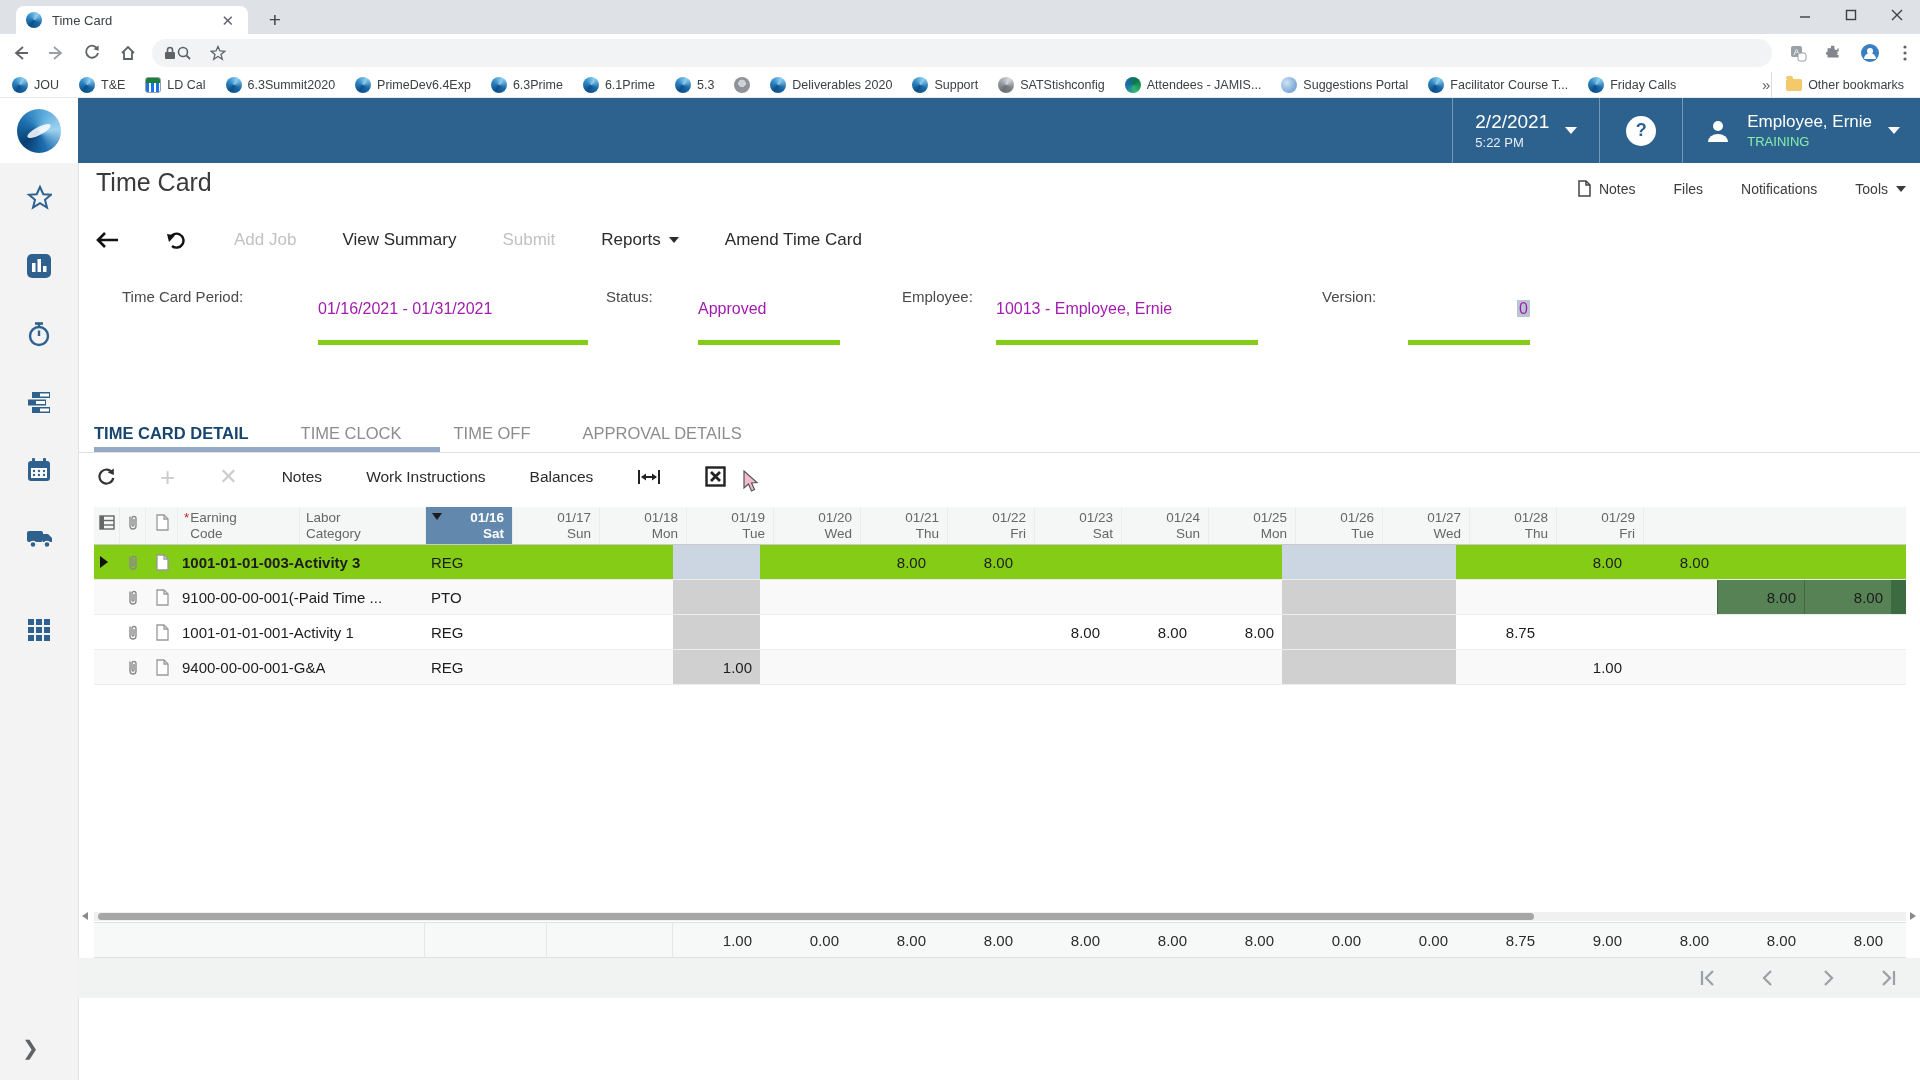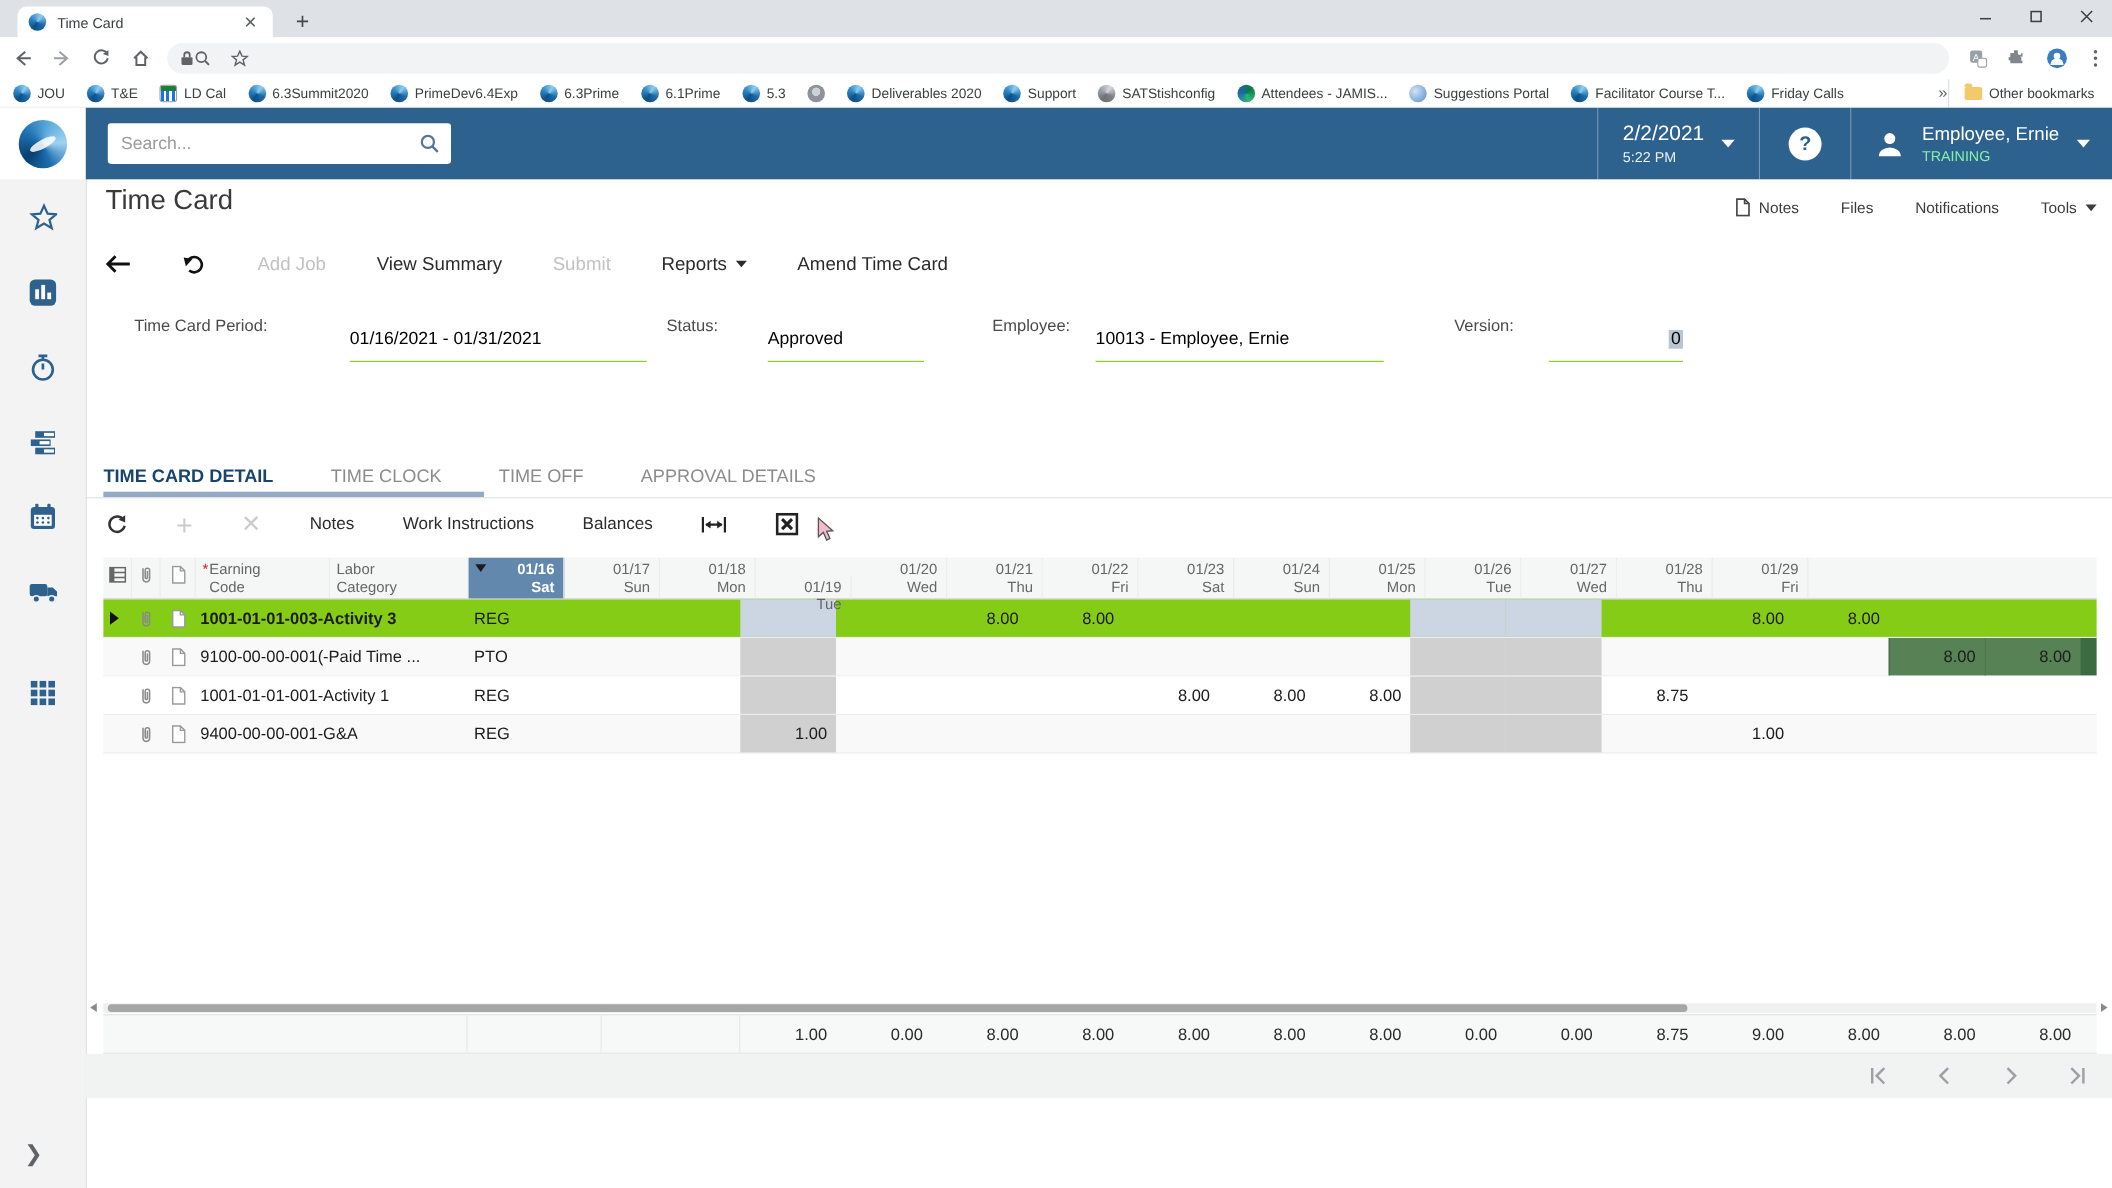--- a/index.html
+++ b/index.html
@@ -73,21 +73,21 @@
   #title-links{right:14px;top:180px;display:flex;align-items:center;font-size:14px;color:#3c3c3c}
   .tlink{margin-left:38px;display:flex;align-items:center}
   .caret-d{width:0;height:0;border-left:5px solid transparent;border-right:5px solid transparent;border-top:6px solid #3c3c3c;margin-left:8px}
 
   #cmdbar{left:96px;top:230px;display:flex;align-items:center;font-size:17px}
   .cmd{margin-right:46px;color:#2b2b2b;white-space:nowrap;display:flex;align-items:center}
   .cmd.disabled{color:#c2c2c2}
 
   .field{position:absolute;top:288px;font-size:15px}
   .flabel{color:#4a4a4a}
-  .fval{position:absolute;top:300px;border-bottom:1px solid #84cc16;padding-bottom:10px;color:#000000;white-space:nowrap}
+  .fval{position:absolute;top:300px;border-bottom:5px solid #84cc16;padding-bottom:22px;color:#a21caf;white-space:nowrap}
   .hl0{background:#b9c6d2;padding:0 2px}
 
   #tabs{left:94px;top:424px;display:flex;font-size:16.5px}
   .tab-item{margin-right:52px;color:#8c8c8c;white-space:nowrap}
   .tab-item.active{color:#17456e;font-weight:bold}
   #tab-underline{left:94px;top:447px;width:346px;height:5px;background:#93a9c4}
   #tabs-border{left:78px;top:452px;width:1842px;height:1px;background:#e0e0e0}
 
   #gridbar{left:96px;top:466px;display:flex;align-items:center;font-size:15.5px;color:#2b2b2b}
   .gb-item{margin-right:44px;display:flex;align-items:center}
@@ -369,27 +369,20 @@
         <rect x="17" y="9" width="6" height="6"></rect>
         <rect x="1" y="17" width="6" height="6"></rect>
         <rect x="9" y="17" width="6" height="6"></rect>
         <rect x="17" y="17" width="6" height="6"></rect>
       </g>
     </svg>
 </div>
 <div class="abs" id="side-expand">❯</div>
 
 <div class="abs" id="topbar">
-  <div id="searchbox">
-    <input placeholder="Search..." style="">
-    <svg width="19" height="19">
-        <circle cx="8" cy="8" r="5.5" fill="none" stroke="#55759a" stroke-width="2"></circle>
-        <line x1="12.2" y1="12.2" x2="17" y2="17" stroke="#55759a" stroke-width="2.2"></line>
-      </svg>
-  </div>
   <div id="topbar-right">
     <div class="tb-div"></div>
     <div id="datetime">
       <div>
         <div id="date-txt">2/2/2021</div>
         <div id="time-txt">5:22 PM</div>
       </div>
       <span class="caret-w"></span>
     </div>
     <div class="tb-div"></div>
@@ -538,21 +531,21 @@
         <div>Sat</div>
       </div>
       <div class="gh gh-date" style="width: 87px;">
         <div>01/17</div>
         <div>Sun</div>
       </div>
       <div class="gh gh-date" style="width: 87px;">
         <div>01/18</div>
         <div>Mon</div>
       </div>
-      <div class="gh gh-date" style="width: 87px; margin-top: 16px;">
+      <div class="gh gh-date" style="width: 87px;">
         <div>01/19</div>
         <div>Tue</div>
       </div>
       <div class="gh gh-date" style="width: 87px;">
         <div>01/20</div>
         <div>Wed</div>
       </div>
       <div class="gh gh-date" style="width: 87px;">
         <div>01/21</div>
         <div>Thu</div>

